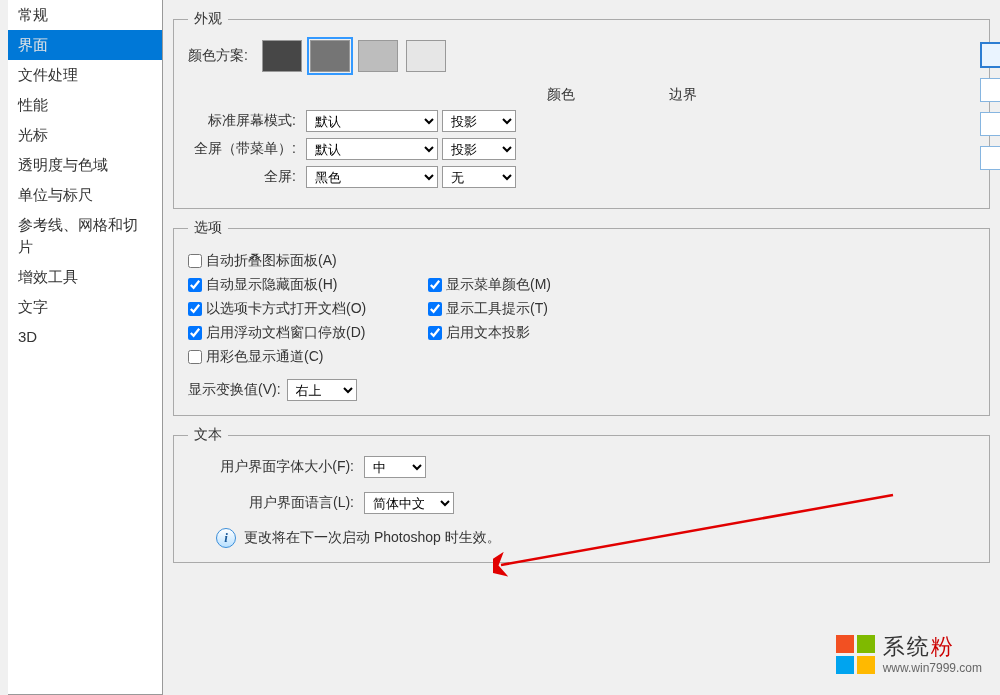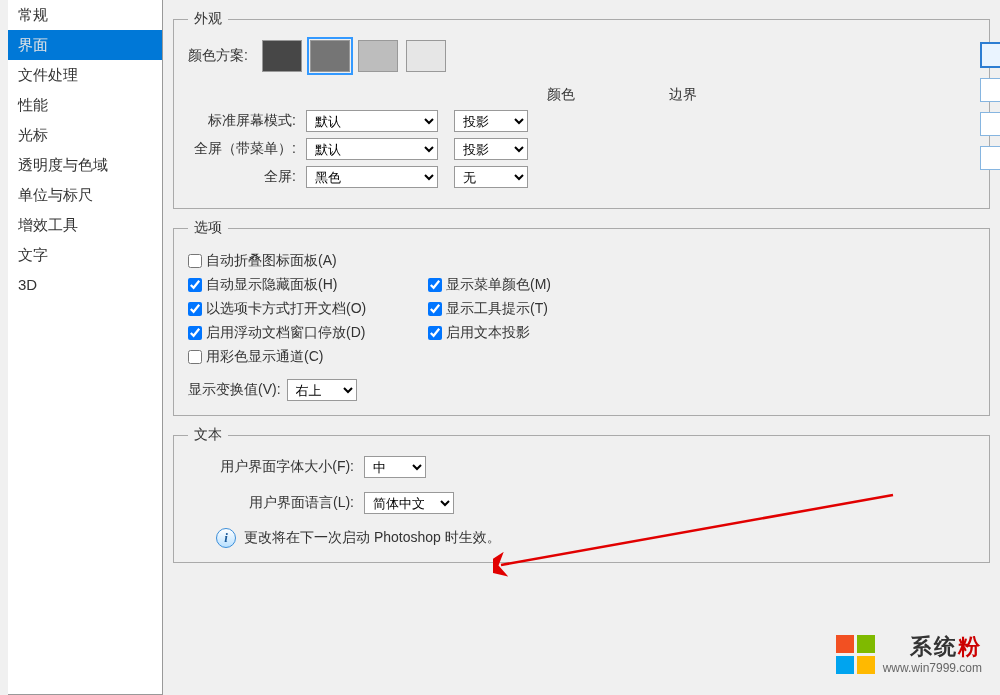--- a/index.html
+++ b/index.html
@@ -108,21 +108,21 @@
       padding: 0 4px;
     }
     .mode-select-border {
       width: 74px;
       height: 22px;
       border: 1px solid #999;
       background: #fff;
       font-family: inherit;
       font-size: 13px;
       padding: 0 4px;
-      margin-left: 16px;
+      margin-left: 4px;
     }
 
     .checkbox-grid {
       display: flex;
       flex-wrap: wrap;
       gap: 0;
     }
     .checkbox-item {
       display: flex;
       align-items: center;
@@ -251,37 +251,38 @@
     .ms-grid div { width: 18px; height: 18px; }
     .ms-r { background: #f25022; }
     .ms-g { background: #7fba00; }
     .ms-b { background: #00a4ef; }
     .ms-y { background: #ffb900; }
     .wm-text {
       display: flex;
       flex-direction: column;
       line-height: 1.2;
     }
-    .wm-title { font-size: 22px; font-weight: bold; color: #333; letter-spacing: 2px; text-align: right; }
+    .wm-title { font-size: 22px; font-weight: normal; color: #333; letter-spacing: 2px; }
     .wm-title .accent { color: #c00; }
     .wm-sub { font-size: 12px; color: #666; }
   </style>
 </head>
 <body>
 
 <div class="container">
 
   <div class="sidebar">
     <div class="sidebar-item">常规</div>
     <div class="sidebar-item selected">界面</div>
     <div class="sidebar-item">文件处理</div>
     <div class="sidebar-item">性能</div>
     <div class="sidebar-item">光标</div>
     <div class="sidebar-item">透明度与色域</div>
     <div class="sidebar-item">单位与标尺</div>
+    <div class="sidebar-item">参考线、网格和切片</div>
     <div class="sidebar-item">增效工具</div>
     <div class="sidebar-item">文字</div>
     <div class="sidebar-item">3D</div>
   </div>
 
   <div class="content">
 
     <fieldset>
       <legend>外观</legend>
 

